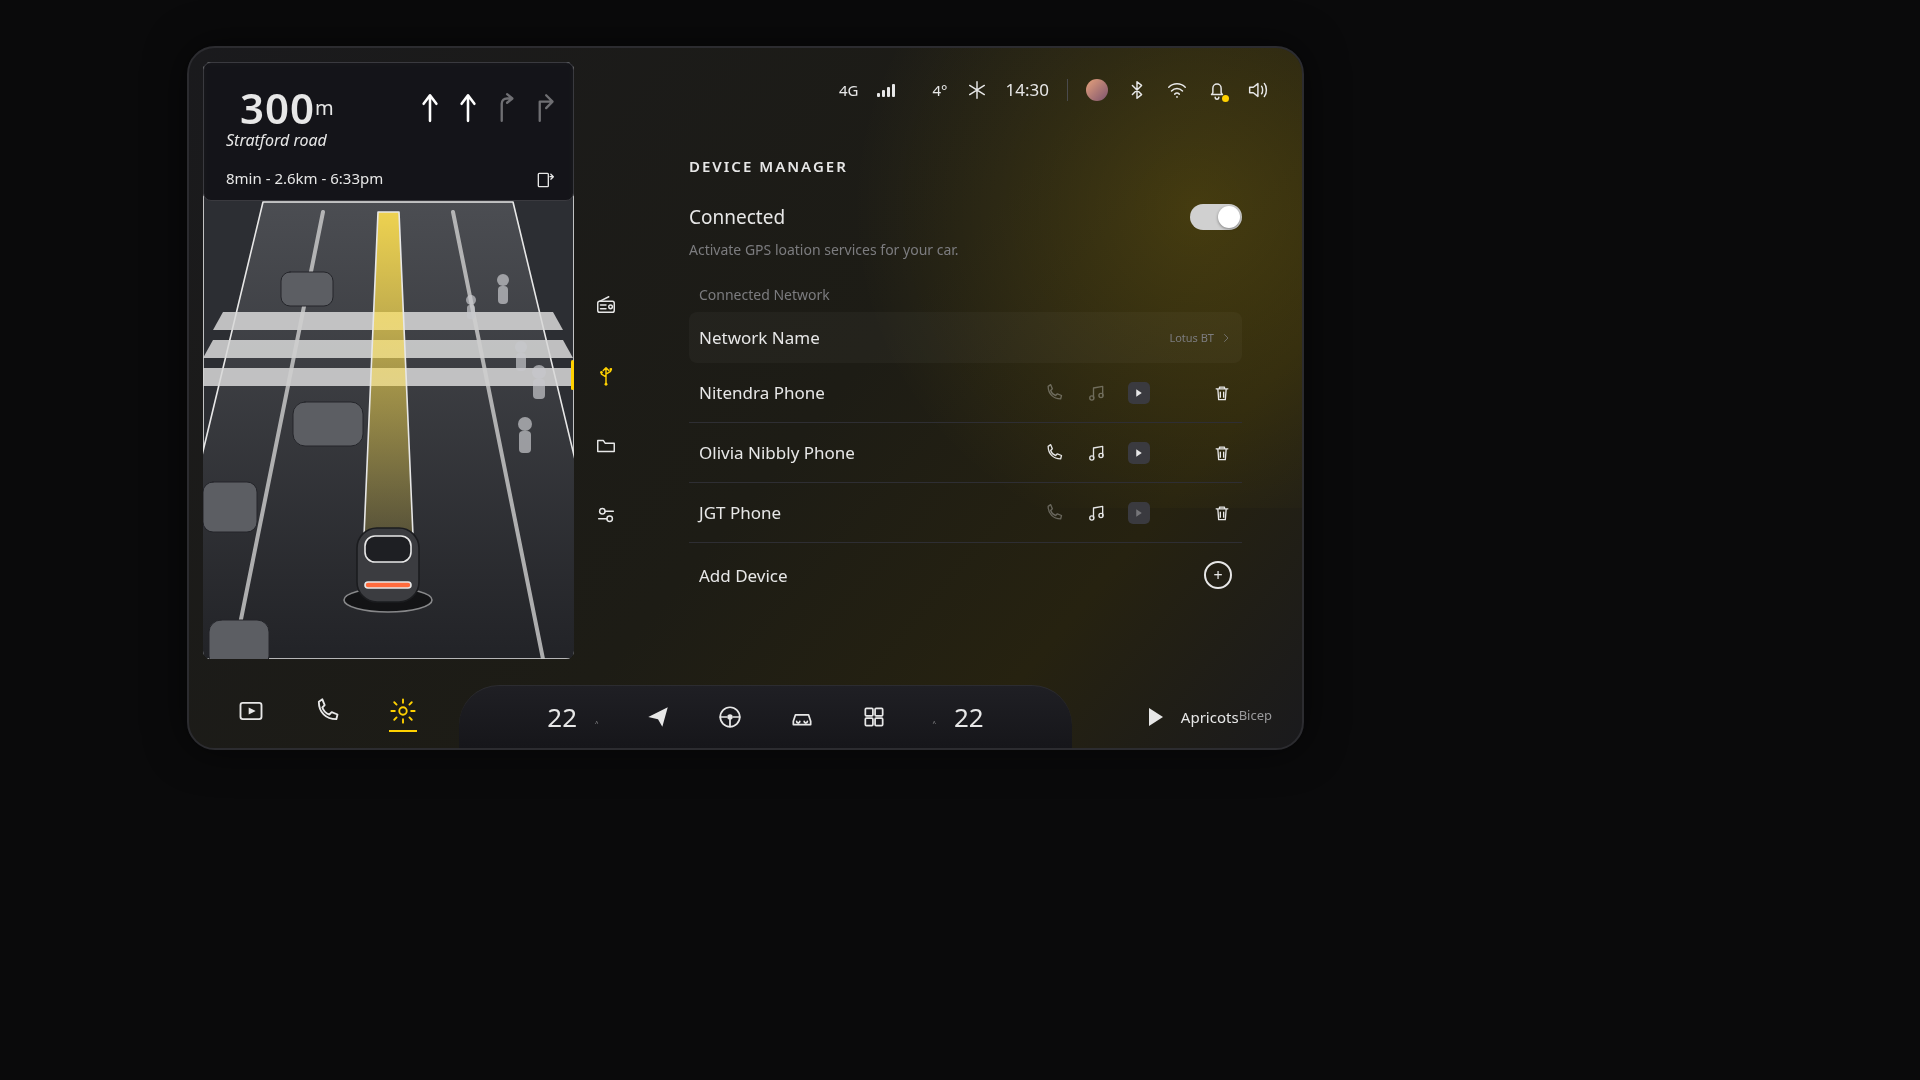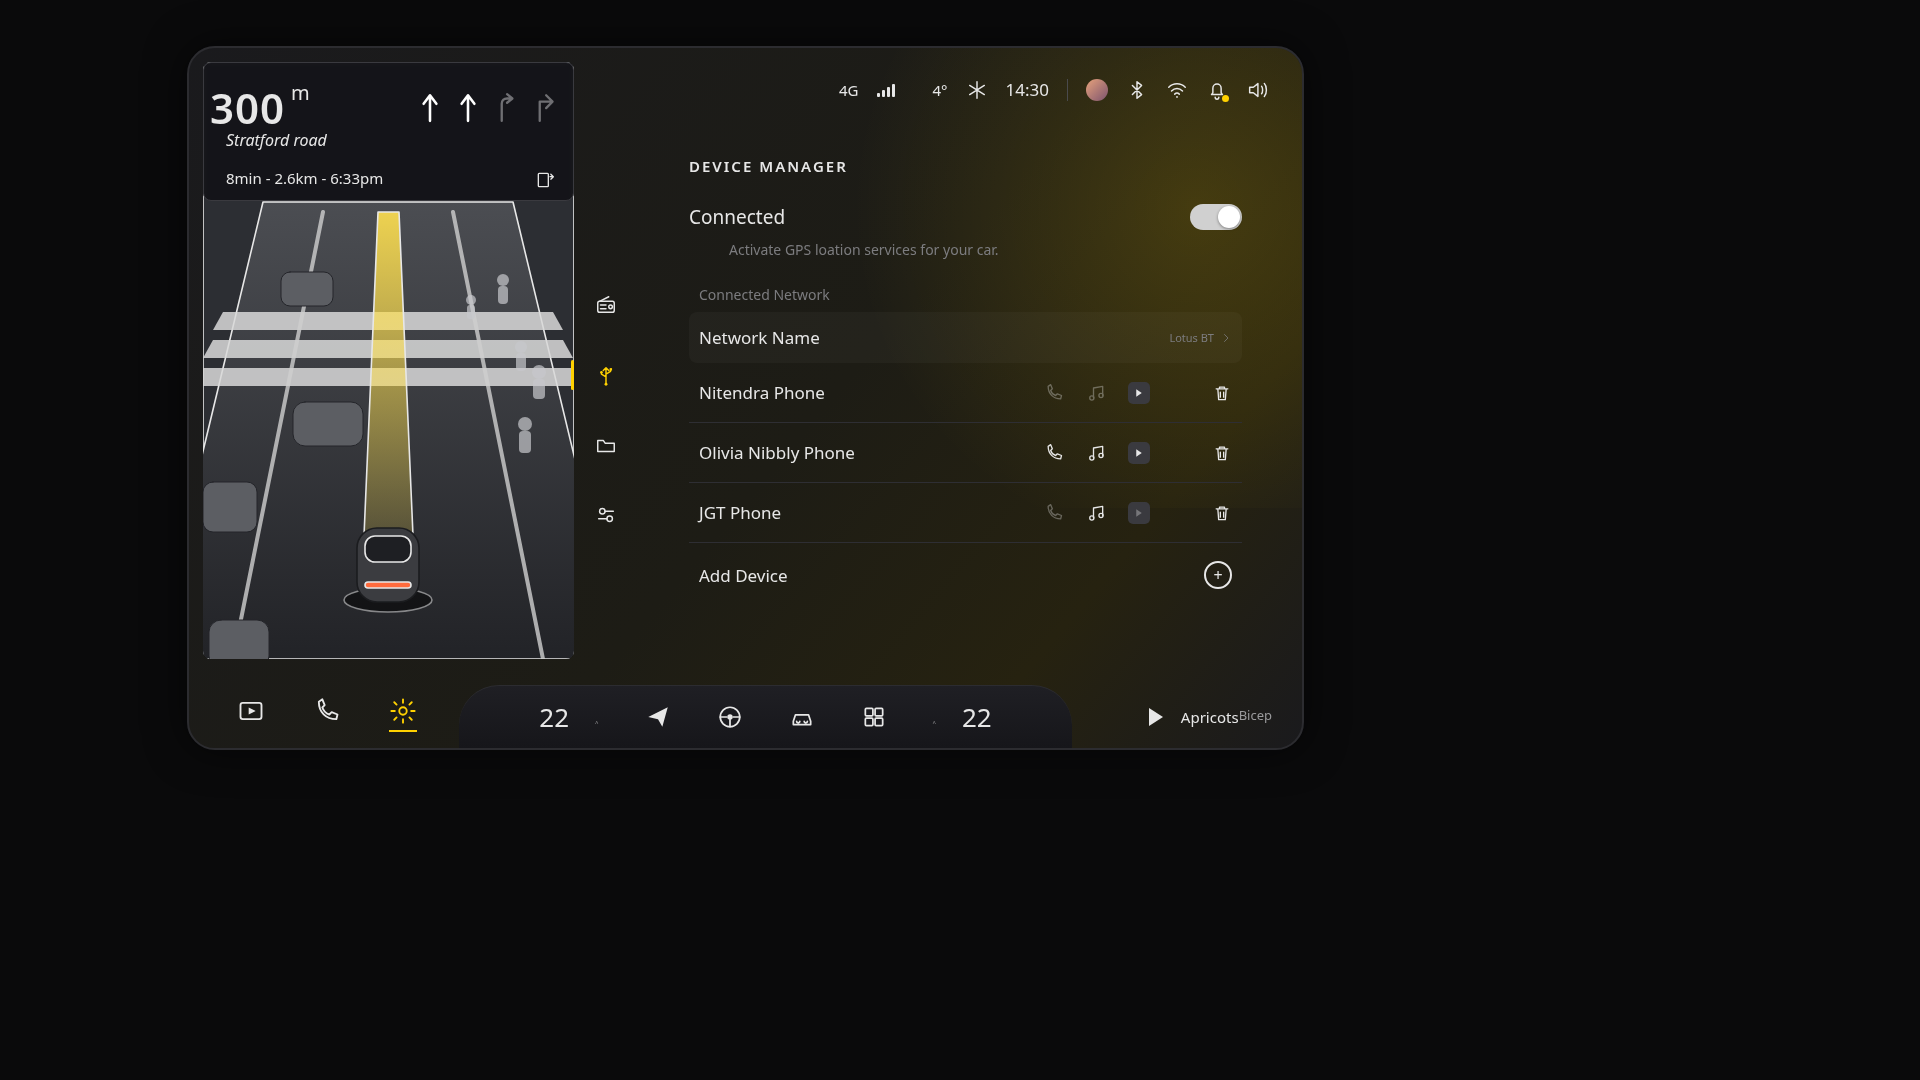--- a/index.html
+++ b/index.html
@@ -27,21 +27,21 @@
 .statusbar .divider{width:1px;height:22px;background:#4a4a4d;}
 .statusbar .statico{display:inline-flex;align-items:center;justify-content:center;width:22px;height:22px;}
 .avatar{width:22px;height:22px;border-radius:50%;background:linear-gradient(135deg,#e7a27c,#7c536e);}
 .sig{display:inline-flex;align-items:flex-end;gap:2px;height:14px;}
 .sig i{display:block;width:3px;background:#e7e7e7;border-radius:1px;}
 .sig i:nth-child(1){height:4px}.sig i:nth-child(2){height:7px}.sig i:nth-child(3){height:10px}.sig i:nth-child(4){height:13px}
 
 
 .navcard{position:absolute;left:14px;top:14px;width:371px;height:597px;border-radius:8px;overflow:hidden;background:#1e1f23;}
 .navtop{position:absolute;left:0;top:0;right:0;height:137px;background:rgba(18,18,22,.9);border:1px solid #3a3a3f;border-radius:8px;z-index:4;backdrop-filter:blur(2px);}
-.dist{position:absolute;left:6px;top:16px;display:flex;align-items:flex-start;gap:6px;}
+.dist{position:absolute;left:36px;top:16px;display:flex;align-items:center;}
 .dist .big{font-size:42px;font-weight:600;letter-spacing:1px;}
 .dist .unit{font-size:20px;color:var(--text);}
 .street{position:absolute;left:22px;top:66px;font-size:16px;color:var(--text);font-style:italic;}
 .arrowrow{position:absolute;right:16px;top:28px;display:flex;gap:12px;}
 .arrowrow svg{width:26px;height:32px;}
 .eta{position:absolute;left:22px;bottom:12px;font-size:15px;color:var(--text);}
 .expand{position:absolute;right:18px;bottom:10px;width:20px;height:20px;}
 .scene{position:absolute;inset:0;overflow:hidden;}
 .scene svg{width:100%;height:100%;}
 
@@ -51,21 +51,21 @@
 .railbtn svg{width:24px;height:22px;}
 .railbtn.active::before{content:"";position:absolute;left:-18px;top:2px;width:3px;height:30px;background:var(--accent);border-radius:2px;}
 
 
 .main{position:absolute;left:500px;top:108px;right:60px;}
 .main h1{font-size:15px;font-weight:600;letter-spacing:2px;color:var(--text);margin:0 0 28px 0;}
 .row{display:flex;justify-content:space-between;padding:14px 10px;border-bottom:1px solid var(--line);}
 .row.nrow{background:rgba(255,255,255,.03);border-radius:8px;border-bottom:none;}
 .btrow{display:flex;align-items:center;justify-content:space-between;}
 .btlabel{font-size:19px;}
-.btdesc{font-size:14px;color:var(--text-faint);margin-top:10px;margin-left:40px;}
+.btdesc{font-size:14px;color:var(--text-faint);margin-top:10px;}
 .toggle{width:52px;height:26px;border-radius:13px;background:#d0d0d0;position:relative;cursor:pointer;}
 .toggle .knob{position:absolute;right:2px;top:2px;width:22px;height:22px;border-radius:50%;background:#fff;box-shadow:0 1px 3px rgba(0,0,0,.4);}
 .sublabel{font-size:14px;color:var(--text-faint);margin:26px 0 8px 10px;}
 .netval{font-size:11px;color:var(--text-faint);display:flex;align-items:center;gap:6px;}
 .devrow{display:flex;align-items:center;justify-content:space-between;padding:18px 10px;border-bottom:1px solid var(--line);}
 .devname{font-size:17px;}
 .devicons{display:flex;align-items:center;gap:22px;}
 .mini{width:20px;height:20px;display:flex;align-items:center;justify-content:center;}
 .mini.box{width:22px;height:22px;border-radius:5px;background:#3a3a3f;}
 .mini.dim svg{opacity:.35;}
@@ -79,21 +79,21 @@
 .dockico{width:28px;height:28px;display:flex;align-items:center;justify-content:center;cursor:pointer;}
 .dockico.active{color:var(--accent);}
 .dockico.active::after{content:"";position:absolute;width:28px;height:2px;background:var(--accent);transform:translateY(20px);}
 .dockcenter{
   position:absolute;left:270px;right:230px;bottom:0;height:62px;
   background:linear-gradient(#1f1f24,#16161a);
   border-top-left-radius:40px;border-top-right-radius:40px;
   display:flex;align-items:center;justify-content:center;gap:46px;
   border-top:1px solid #2c2c30;
 }
-.temp{display:flex;align-items:flex-end;gap:26px;font-size:26px;font-weight:400;}
+.temp{display:flex;align-items:flex-end;gap:18px;font-size:26px;font-weight:400;}
 .temp .chev{font-size:12px;color:var(--text-dim);}
 .dockc{width:26px;height:26px;display:flex;align-items:center;justify-content:center;cursor:pointer;}
 .dockright{position:absolute;right:30px;bottom:0;height:62px;display:flex;align-items:center;gap:18px;}
 .playbtn{width:0;height:0;border-left:14px solid var(--text);border-top:9px solid transparent;border-bottom:9px solid transparent;cursor:pointer;}
 .track{display:flex;line-height:1.2;}
 .track .t1{font-size:15px;}
 .track .t2{font-size:13px;color:var(--text-dim);}
 svg{stroke:currentColor;fill:none;stroke-width:1.6;stroke-linecap:round;stroke-linejoin:round;}
 </style>
 </head>

